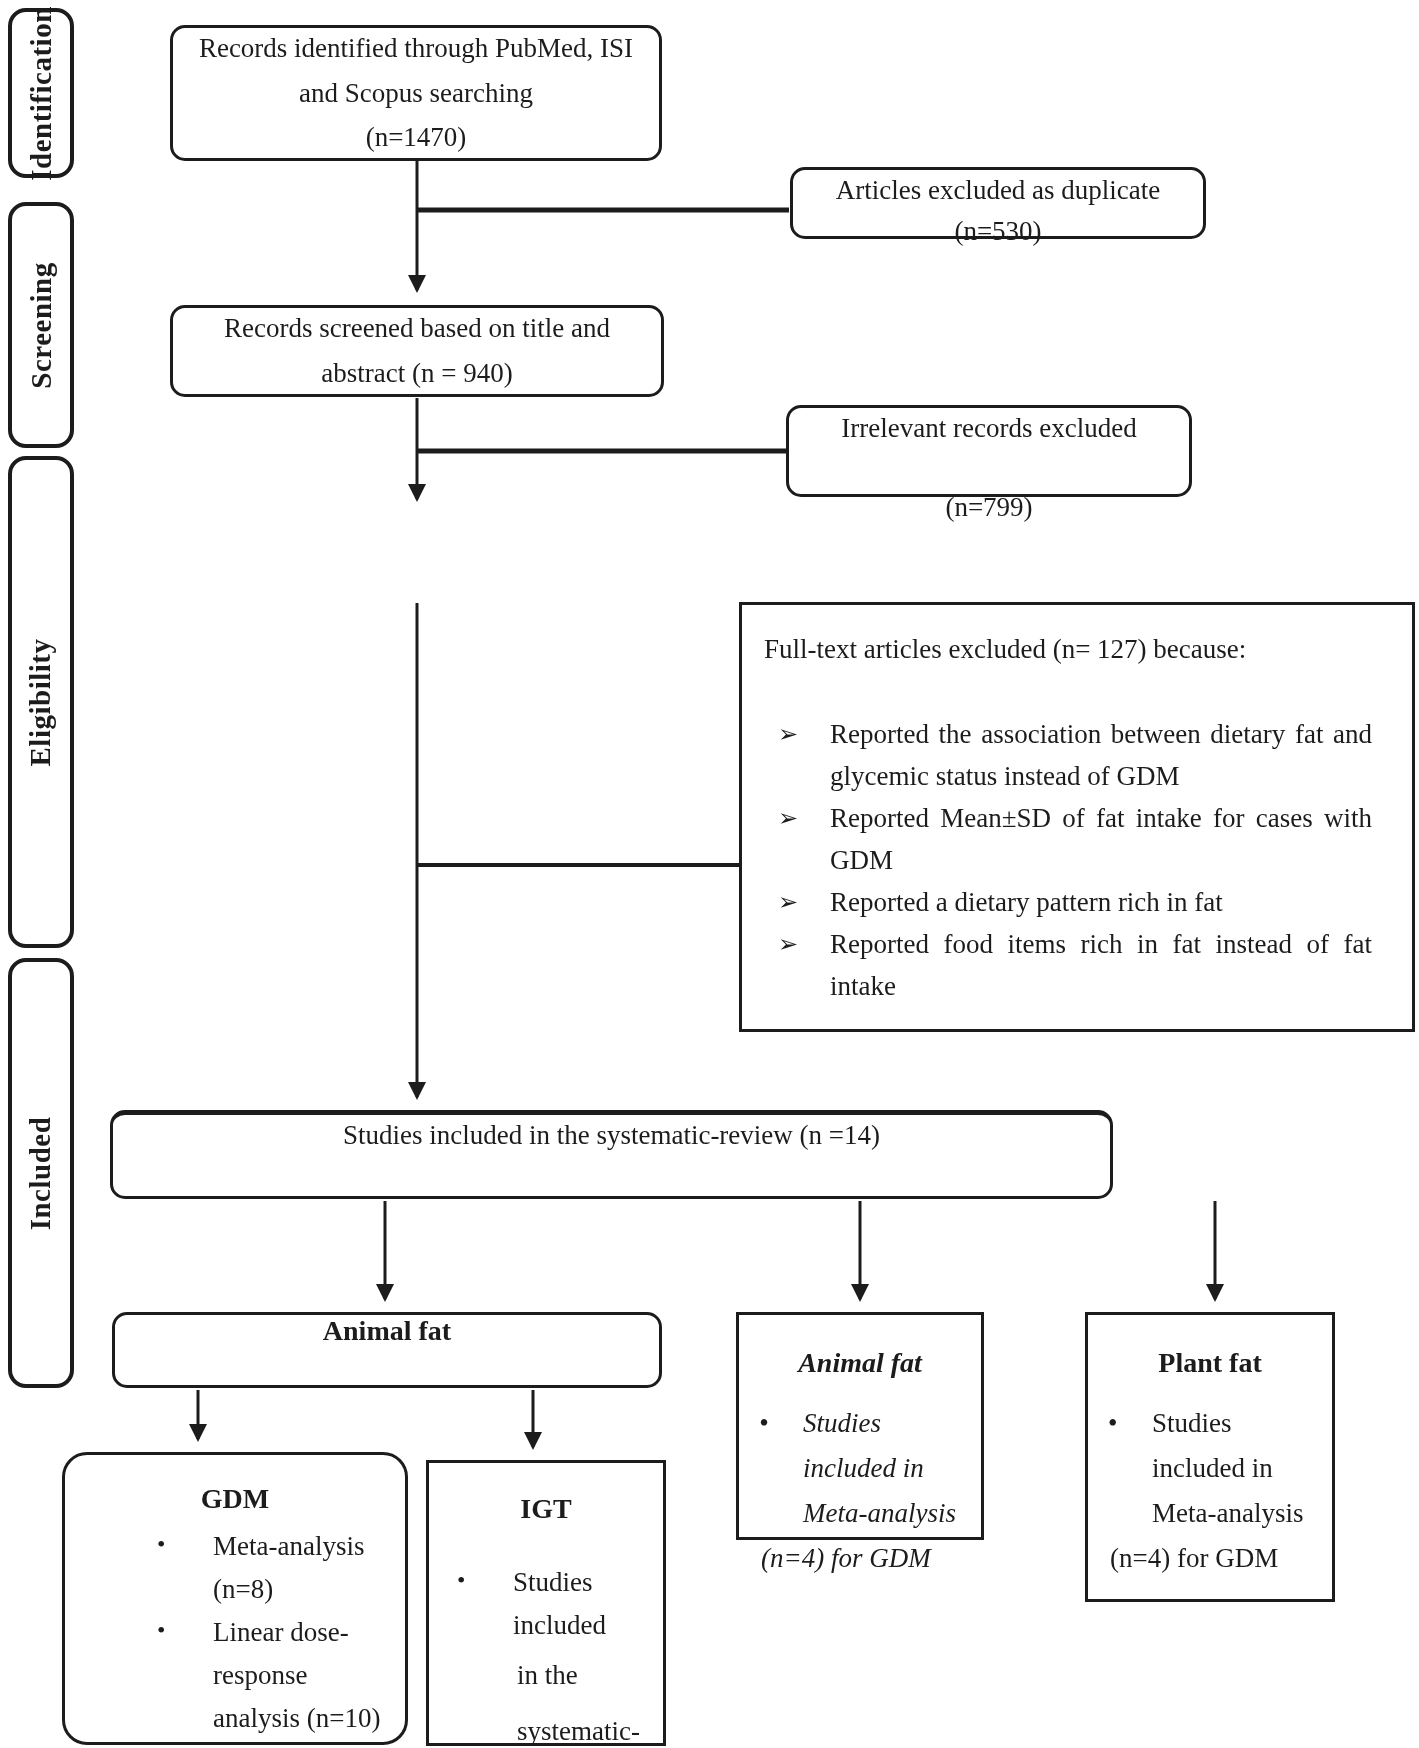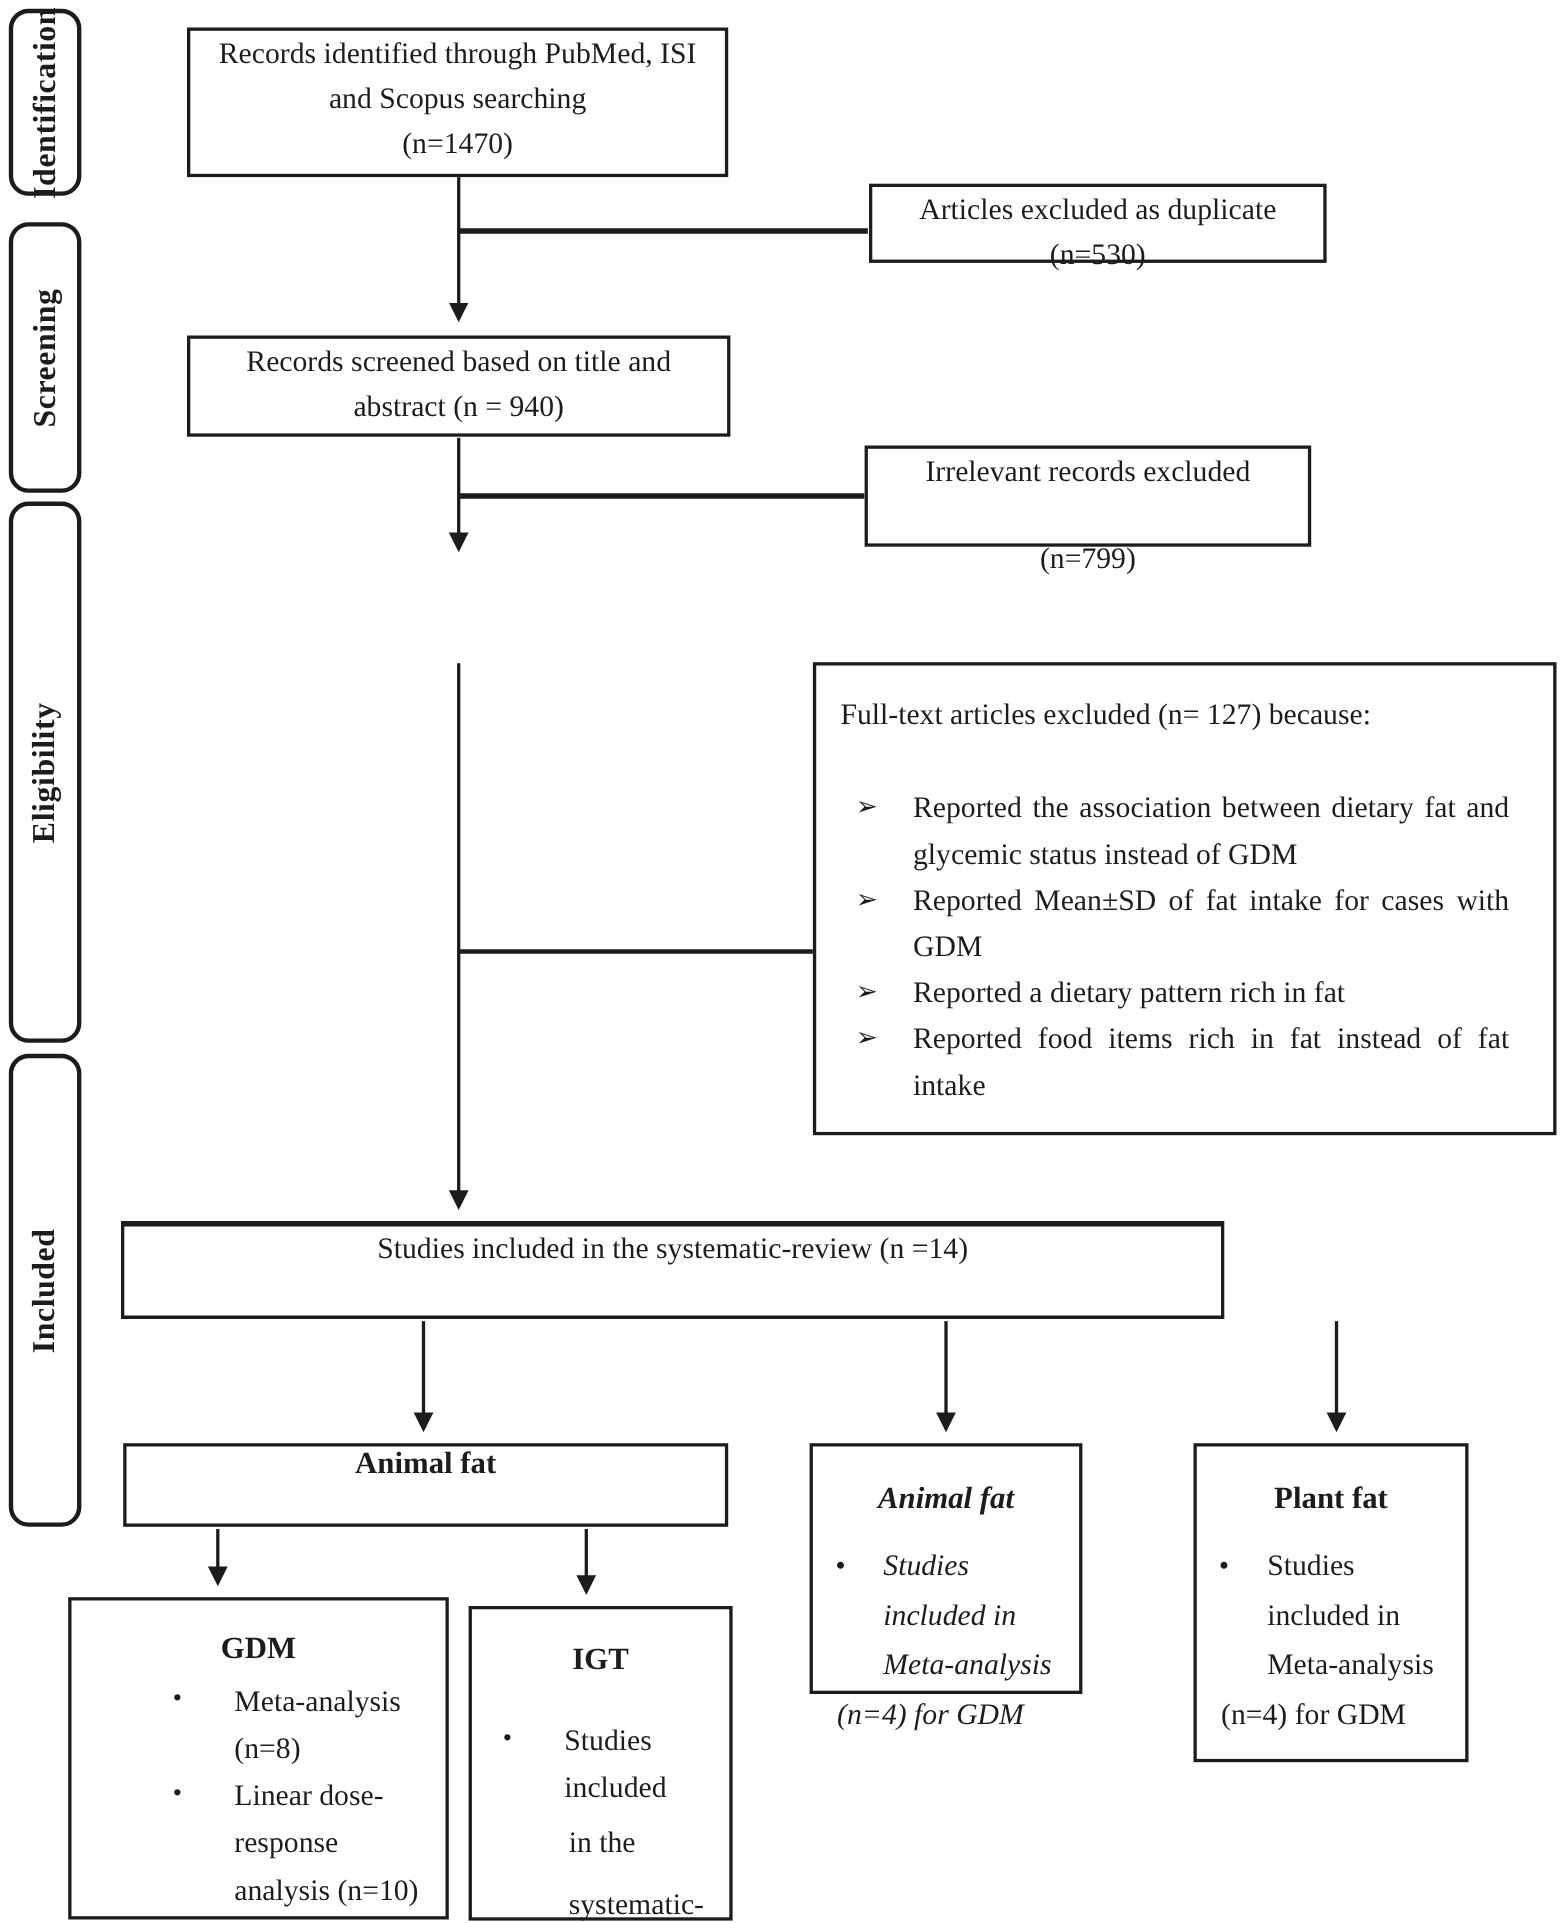--- a/index.html
+++ b/index.html
@@ -32,22 +32,23 @@
   }
 
   
   .box {
     position: absolute;
     border: 3px solid var(--ink);
     background: var(--background);
   }
   .center {
     display: flex; flex-direction: column;
-    align-items: center; justify-content: flex-start;
+    align-items: center; justify-content: space-between;
     text-align: center;
+    border-radius: 15px;
   }
   .box .ln { font-size: 27px; line-height: 41px; }
 
   
   .ft-excluded { padding: 24px 36px 10px 22px; }
   .ft-excluded .ttl { font-size: 27px; line-height: 40px; margin-bottom: 44px; }
   .ft-excluded .li {
     position: relative;
     padding-left: 66px; padding-right: 4px;
     font-size: 27px; line-height: 42px;
@@ -60,21 +61,21 @@
 
   
   .b-title { font-weight: bold; font-size: 28px; text-align: center; }
   .fat-box { padding-top: 32px; }
   .fat-box .b-title { margin-bottom: 22px; }
   .fat-box .bl { position: relative; font-size: 27px; line-height: 45px; padding-left: 64px; }
   .fat-box .bl .mk { position: absolute; left: 20px; top: 0; }
   .fat-box .ind { font-size: 27px; line-height: 45px; padding-left: 64px; }
   .fat-box .tail { font-size: 27px; line-height: 45px; padding-left: 22px; }
 
-  .gdm-box { padding-top: 28px; }
+  .gdm-box { padding-top: 28px; border-radius: 25px; }
   .gdm-box .b-title { margin-bottom: 10px; }
   .gdm-box .li {
     position: relative;
     padding-left: 148px; padding-right: 14px;
     font-size: 27px; line-height: 43px;
   }
   .gdm-box .li .mk { position: absolute; left: 92px; top: -2px; font-size: 24px; }
 
   .igt-box { padding-top: 30px; }
   .igt-box .b-title { margin-bottom: 36px; }

